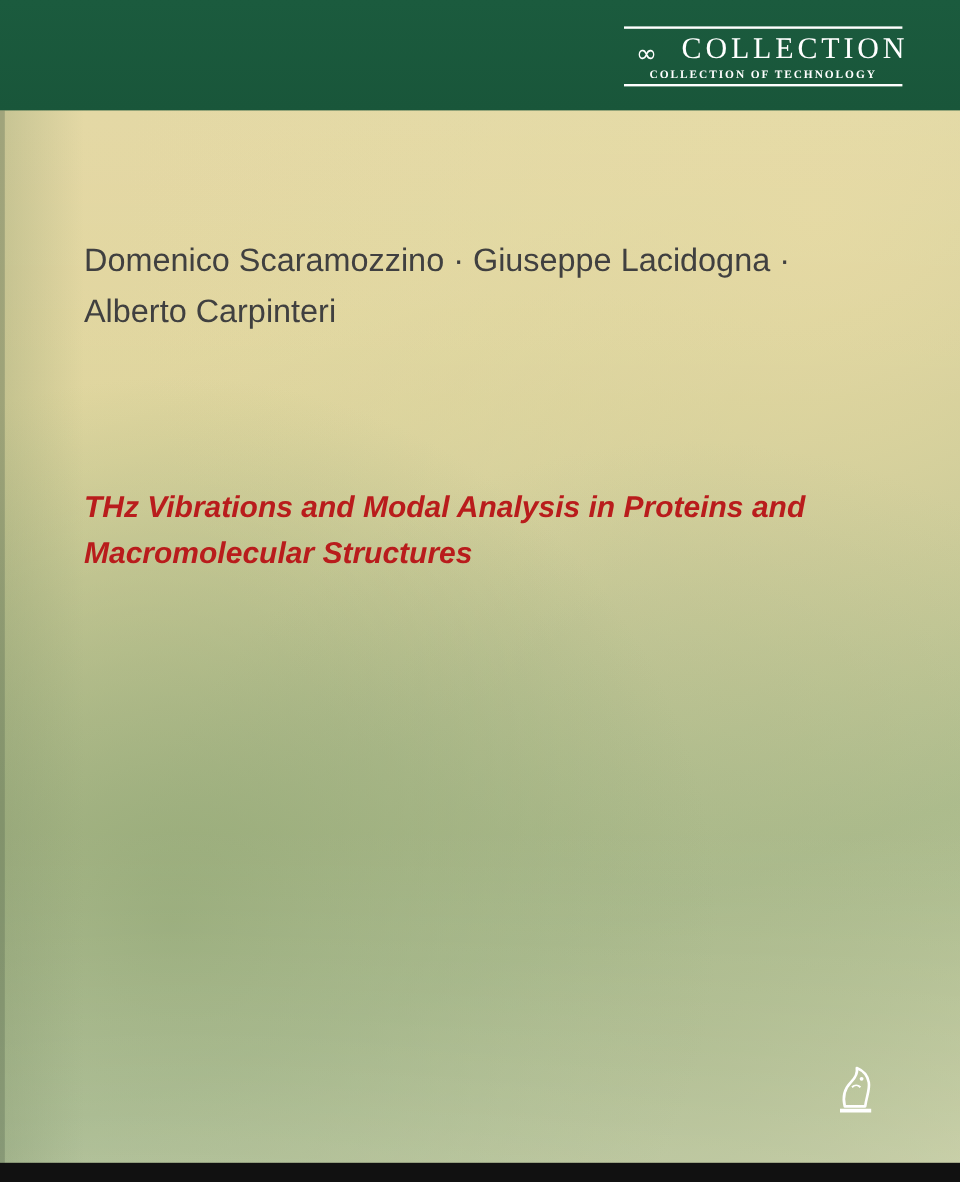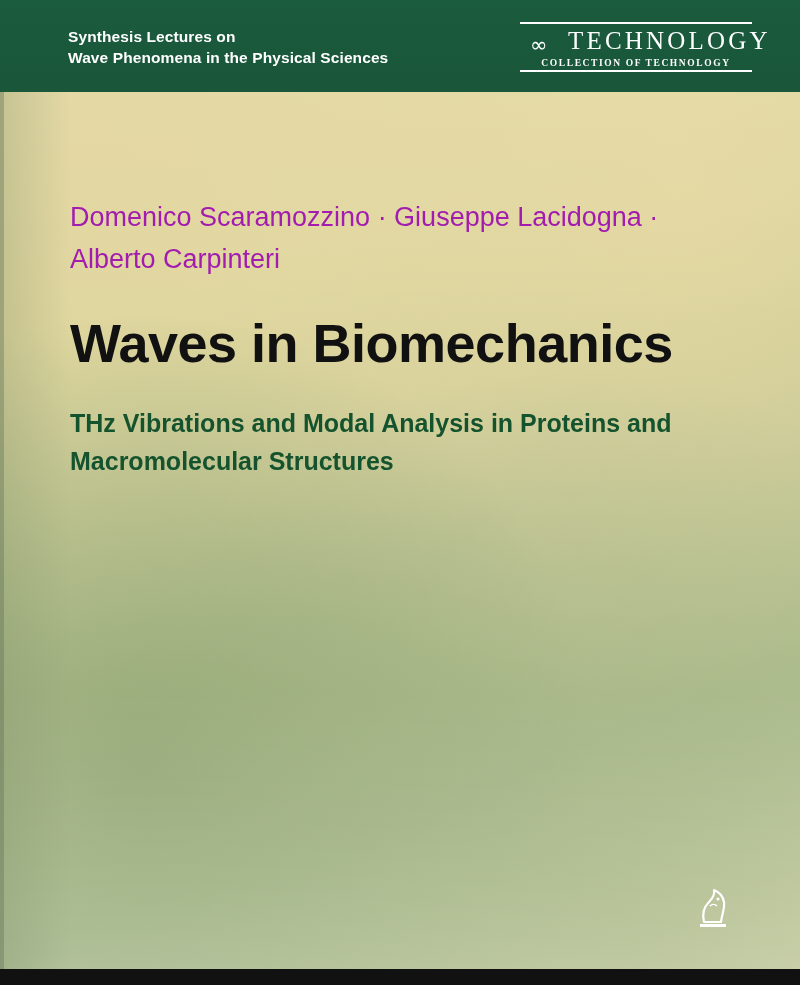--- a/index.html
+++ b/index.html
@@ -115,45 +115,46 @@
     line-height: 21px;
     font-family: "DejaVu Sans", sans-serif;
   }
 
   
   .authors {
     position: absolute;
     left: 70px;
     top: 196px;
     width: 660px;
-    color: #a21caf;
+    color: #404040;
     font-size: 27px;
     line-height: 42px;
     font-weight: normal;
   }
   .book-title {
     position: absolute;
     left: 70px;
     top: 312px;
     width: 680px;
     color: #111111;
     font-size: 54px;
     line-height: 62px;
     font-weight: bold;
     letter-spacing: -0.5px;
   }
   .subtitle {
     position: absolute;
     left: 70px;
     top: 404px;
     width: 660px;
-    color: #14532d;
+    color: #b91c1c;
     font-size: 25px;
     line-height: 38px;
     font-weight: bold;
+    font-style: italic;
   }
 
   
   .springer {
     position: absolute;
     right: 62px;
     bottom: 48px;
     height: 58px;
     display: flex;
     align-items: center;
@@ -191,39 +192,34 @@
 </head>
 <body>
 
 <div class="cover">
 
   <div class="bg-base"></div>
   <div class="bg-wash"></div>
   <div class="bg-left-fade"></div>
 
   <div class="top-band">
-    <div class="series-title">
-      <div>Synthesis Lectures on</div>
-      <div>Wave Phenomena in the Physical Sciences</div>
-    </div>
 
     <div class="synthesis-logo">
       <div class="rule-top"></div>
       <div class="infinity">∞</div>
-      <div class="word">TECHNOLOGY</div>
+      <div class="word">COLLECTION</div>
       <div class="rule-bottom"></div>
       <div class="sub">COLLECTION OF TECHNOLOGY</div>
     </div>
   </div>
 
   <div class="left-edge"></div>
 
   <div class="authors">Domenico Scaramozzino · Giuseppe Lacidogna · Alberto Carpinteri</div>
 
-  <div class="book-title">Waves in Biomechanics</div>
 
   <div class="subtitle">THz Vibrations and Modal Analysis in Proteins and Macromolecular Structures</div>
 
   <div class="springer">
     <div class="mark">
       <svg width="50" height="56" viewBox="0 0 50 56" aria-hidden="true">
         <path d="M12 44 L38 44 L38 47 L12 47 Z" fill="#ffffff"></path>
         <path d="M16 42 C14 34 16 27 21 22 C24 19 27 15 26 10 C31 12 35 16 36 22 C37 28 34 34 33 42 Z" fill="none" stroke="#ffffff" stroke-width="2.2" stroke-linejoin="round"></path>
         <circle cx="30" cy="19" r="1.6" fill="#ffffff"></circle>
         <path d="M22 26 C24 24 27 24 29 26" fill="none" stroke="#ffffff" stroke-width="1.6"></path>

